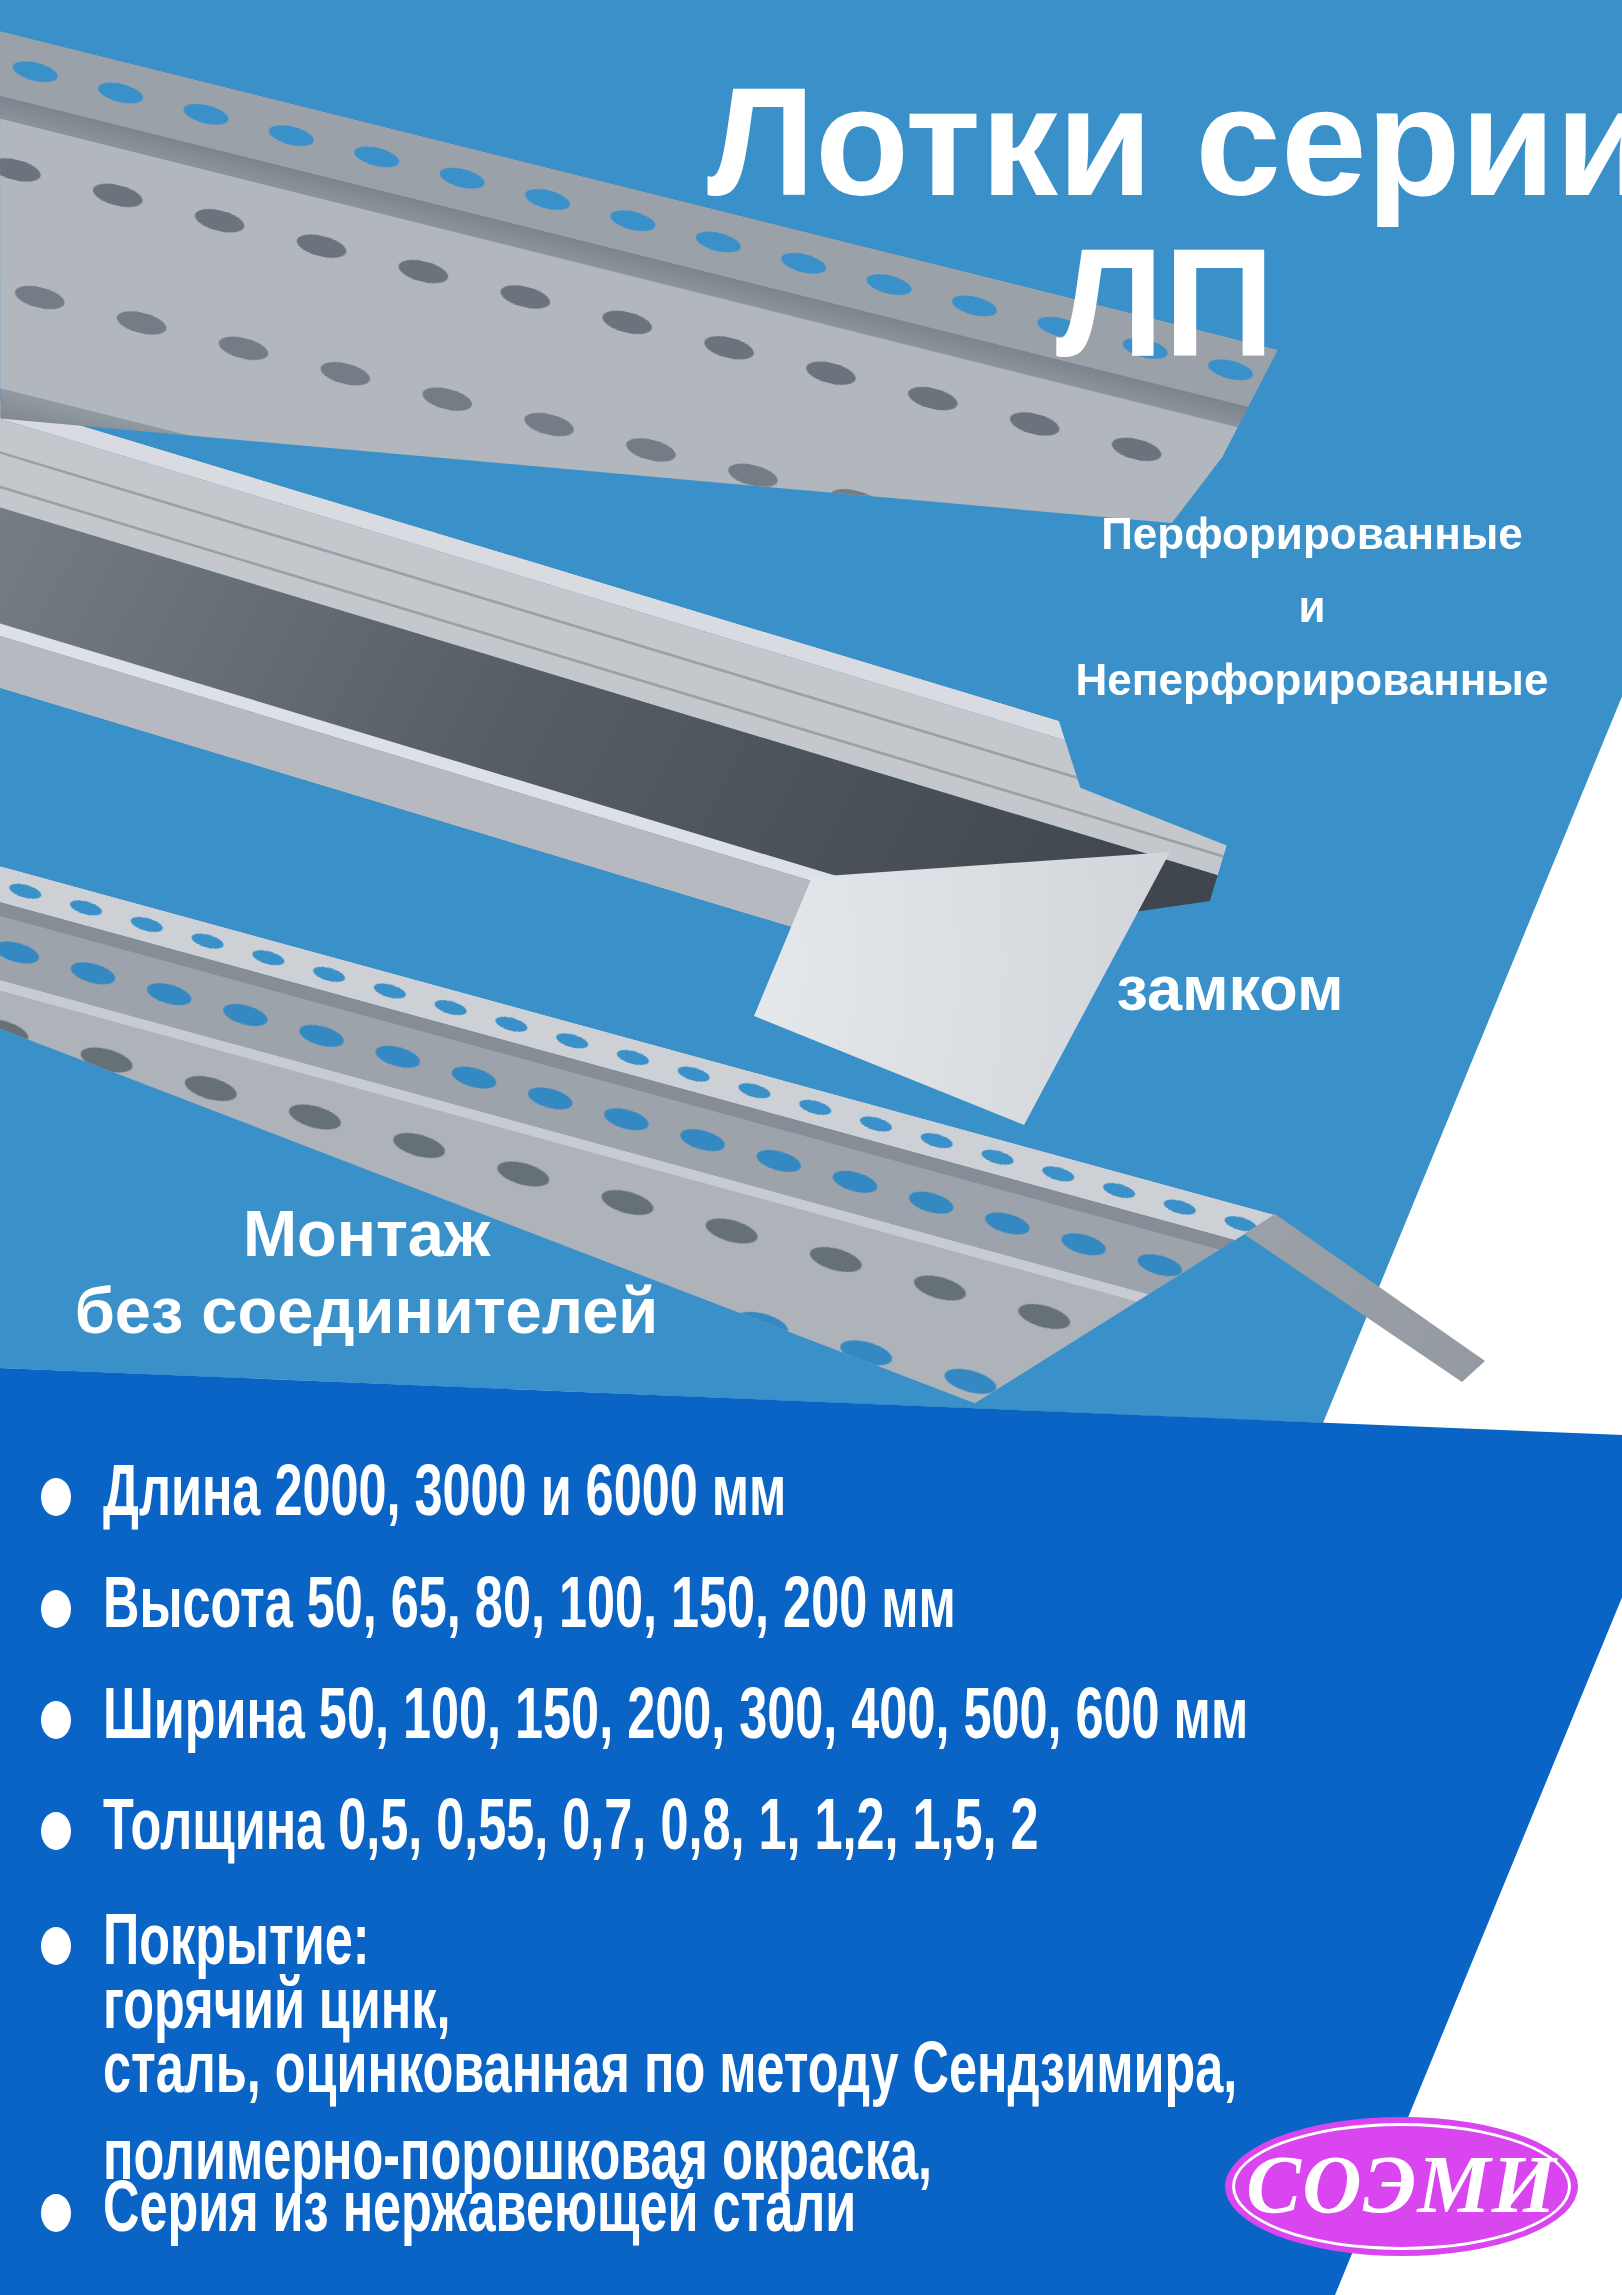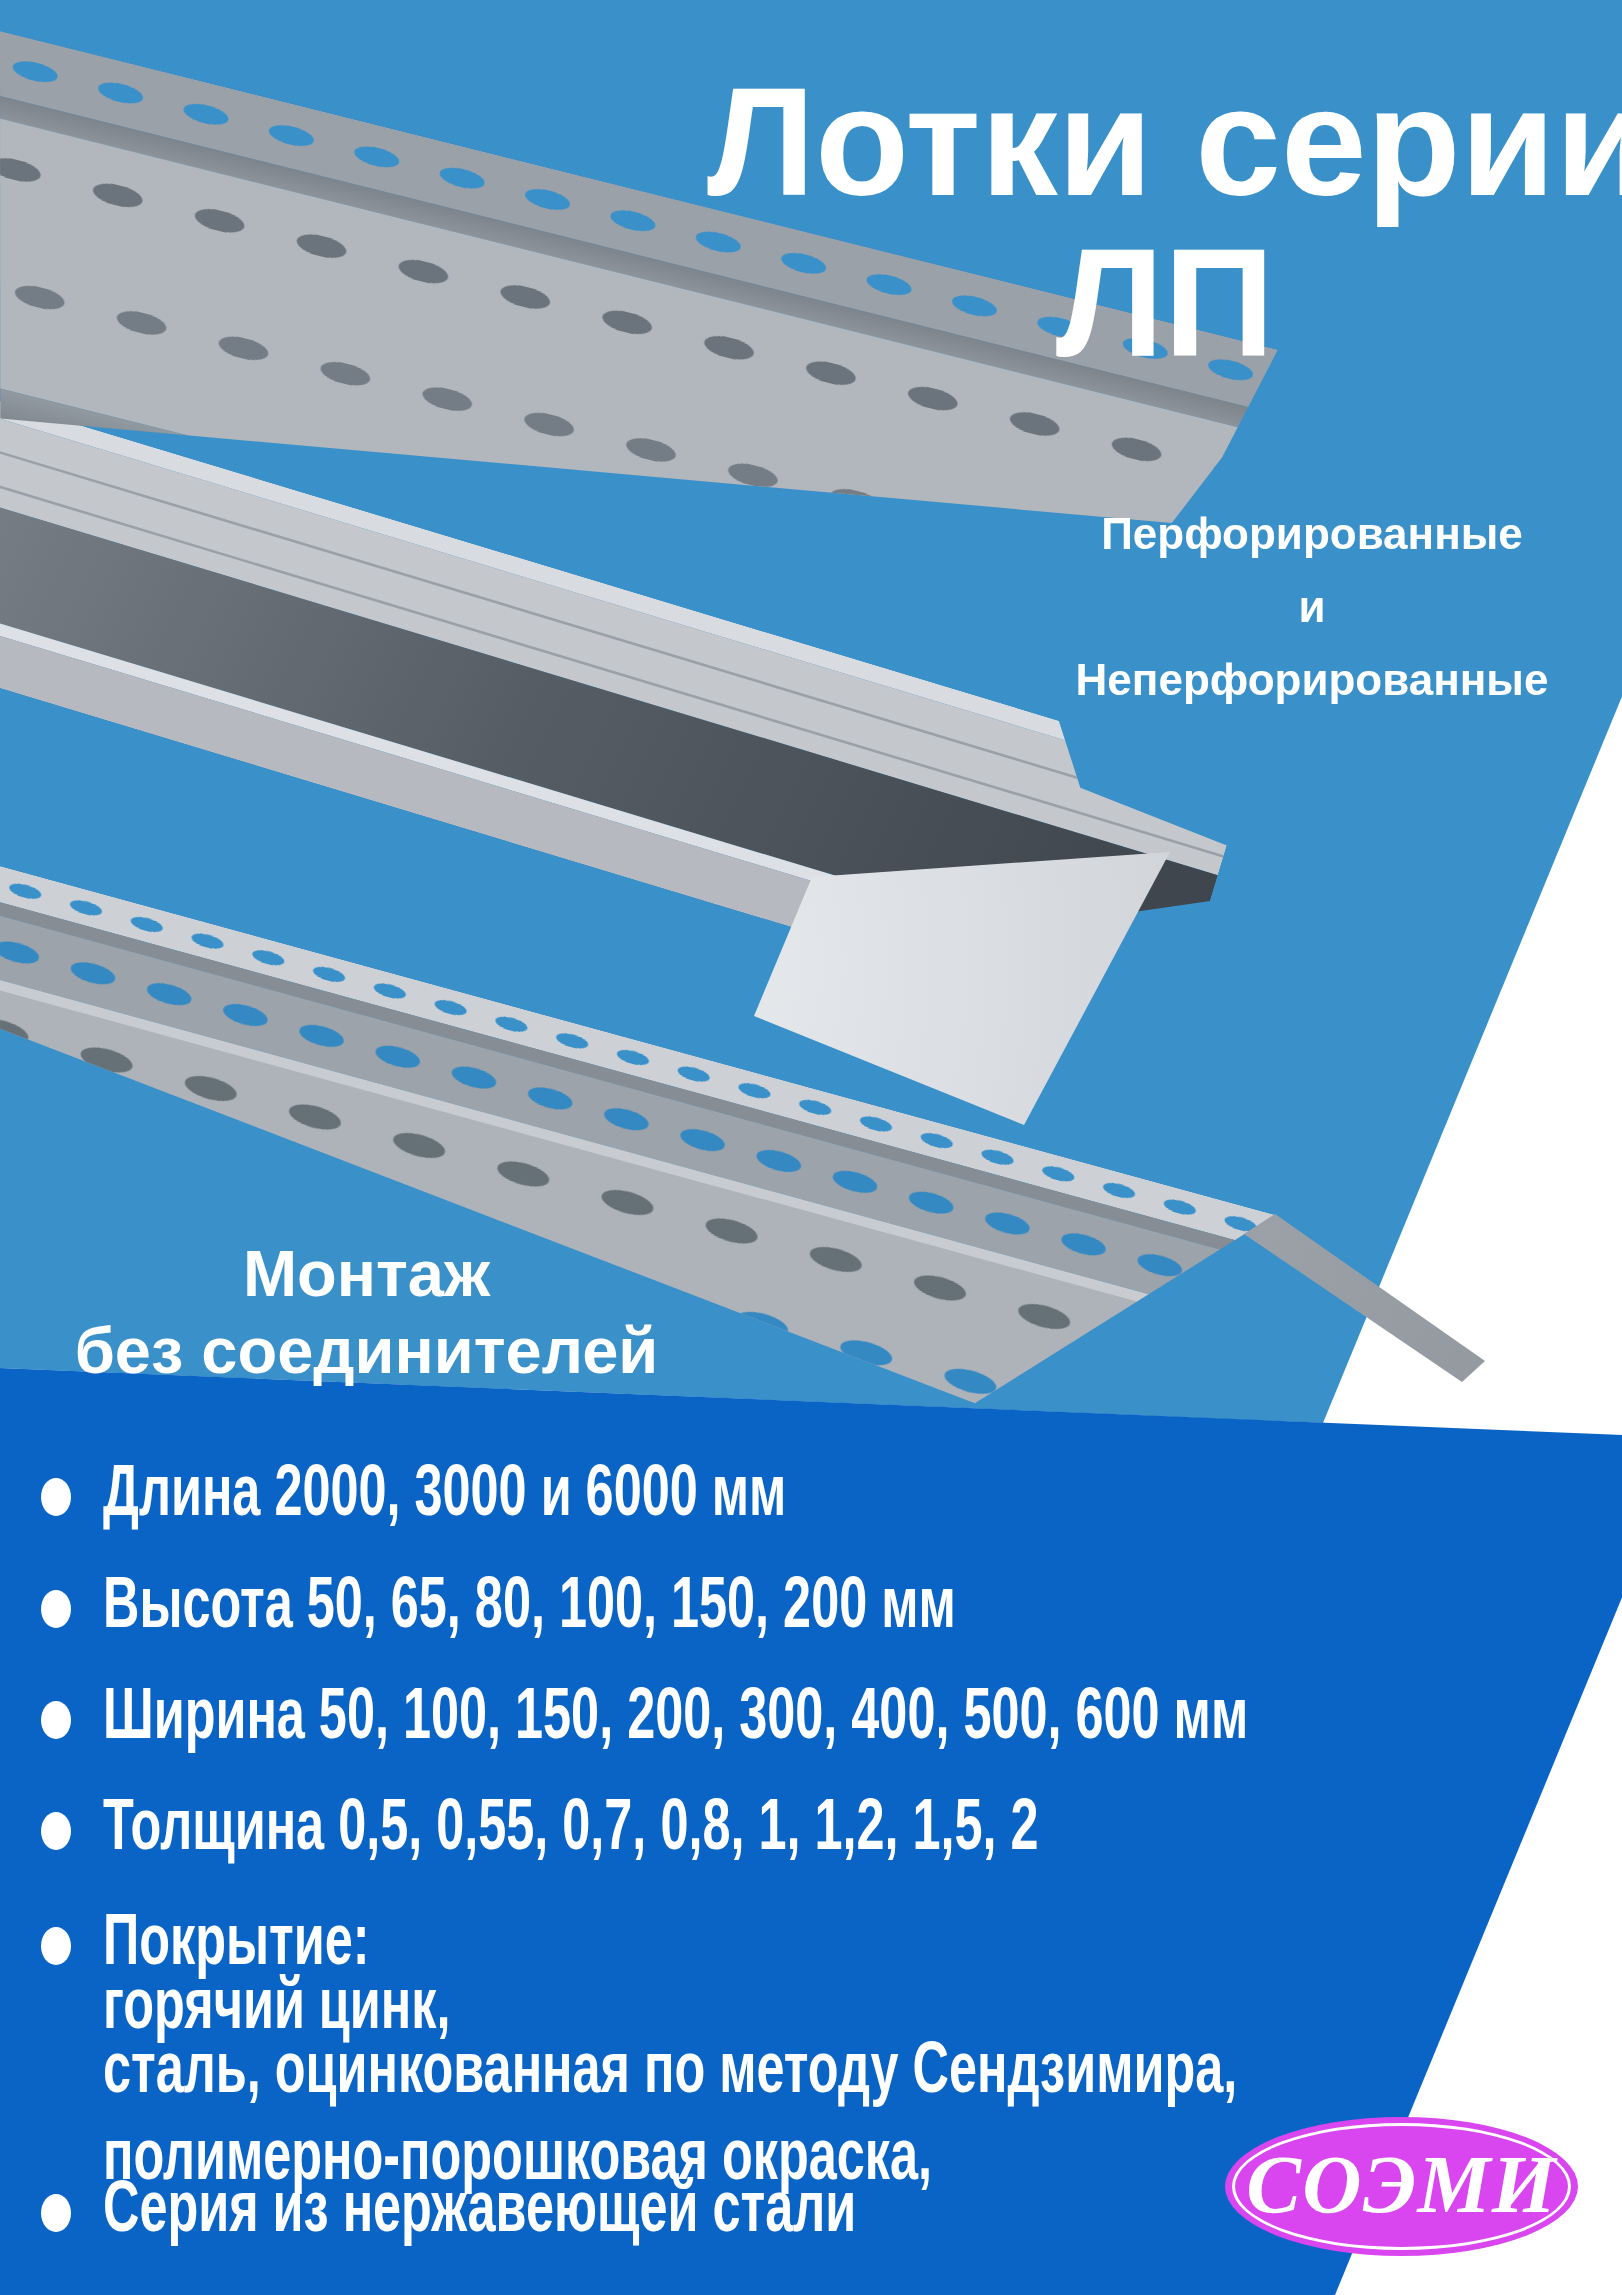--- a/index.html
+++ b/index.html
@@ -96,21 +96,21 @@
 
   
   .wtxt{color:#FFFFFF;font-weight:bold;z-index:6;}
   .title-line{left:707px;width:916px;text-align:center;font-size:154px;line-height:1;white-space:nowrap;}
   .tl1{top:65px;}
   .tl2{top:226px;}
 
   .lbl{text-align:center;white-space:nowrap;}
   .perf{top:497px;left:1001px;width:622px;font-size:44px;line-height:73px;}
   .lock{top:949px;left:916px;width:628px;font-size:63px;line-height:79px;}
-  .mount{top:1195px;left:39px;width:655px;font-size:65px;line-height:77px;margin-top:40px;}
+  .mount{top:1195px;left:39px;width:655px;font-size:65px;line-height:77px;}
 
   .feat{left:103px;font-size:72px;line-height:1;white-space:nowrap;z-index:6;color:#fff;font-weight:bold;}
   .ftext{display:inline-block;transform:scaleX(0.70);transform-origin:0 50%;}
   .dot{position:absolute;left:-62px;top:24px;width:30px;height:38px;border-radius:50%;background:#FFFFFF;}
   .f0{top:1454px;} .f1{top:1566px;} .f2{top:1677px;} .f3{top:1788px;}
   .f4{top:1903px;} .f5{top:1967px;} .f6{top:2031px;} .f7{top:2095px;margin-top:23px;}
   .f8{top:2170px;}
 
   
   .logo{left:1225px;top:2117px;width:353px;height:139px;background:#d946ef;border-radius:50%;z-index:7;}
@@ -155,20 +155,21 @@
 <div class="abs wtxt title-line tl1">Лотки серии</div>
 <div class="abs wtxt title-line tl2">ЛП</div>
 
 <div class="abs wtxt lbl perf">
   <div>Перфорированные</div>
   <div>и</div>
   <div>Неперфорированные</div>
 </div>
 
 <div class="abs wtxt lbl lock">
+  <div>замком</div>
 </div>
 
 <div class="abs wtxt lbl mount">
   <div>Монтаж</div>
   <div>без соединителей</div>
 </div>
 
 <div class="abs feat f0">
   <span class="dot"></span>
   <span class="ftext">Длина 2000, 3000 и 6000 мм</span>

